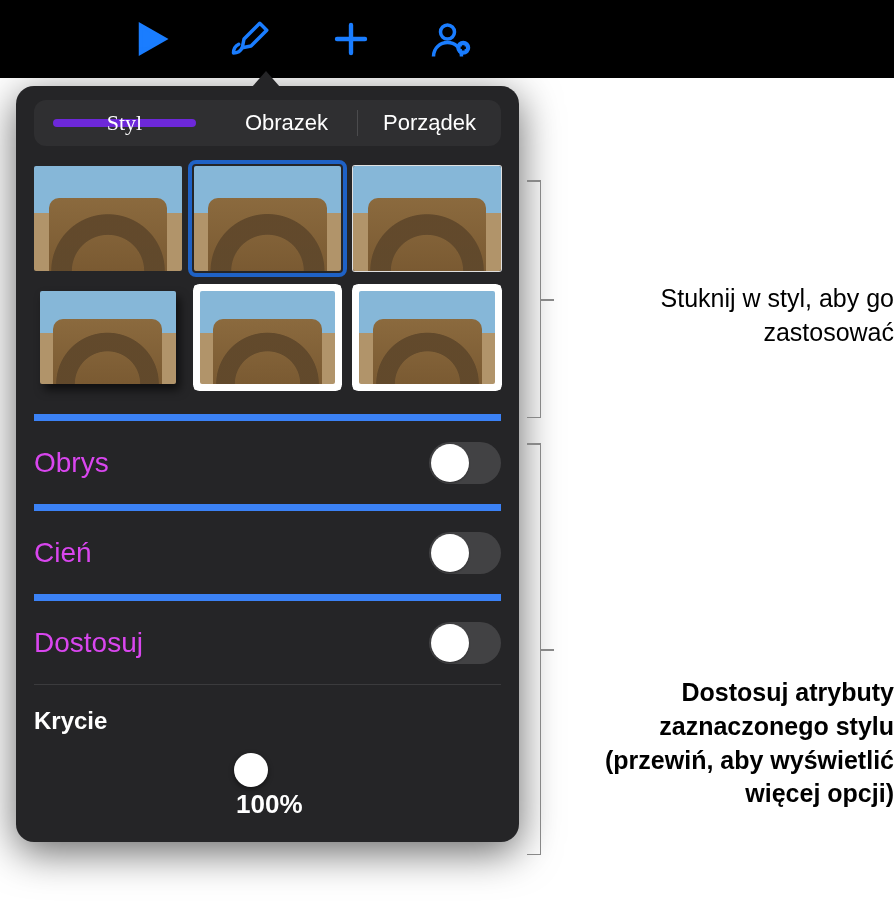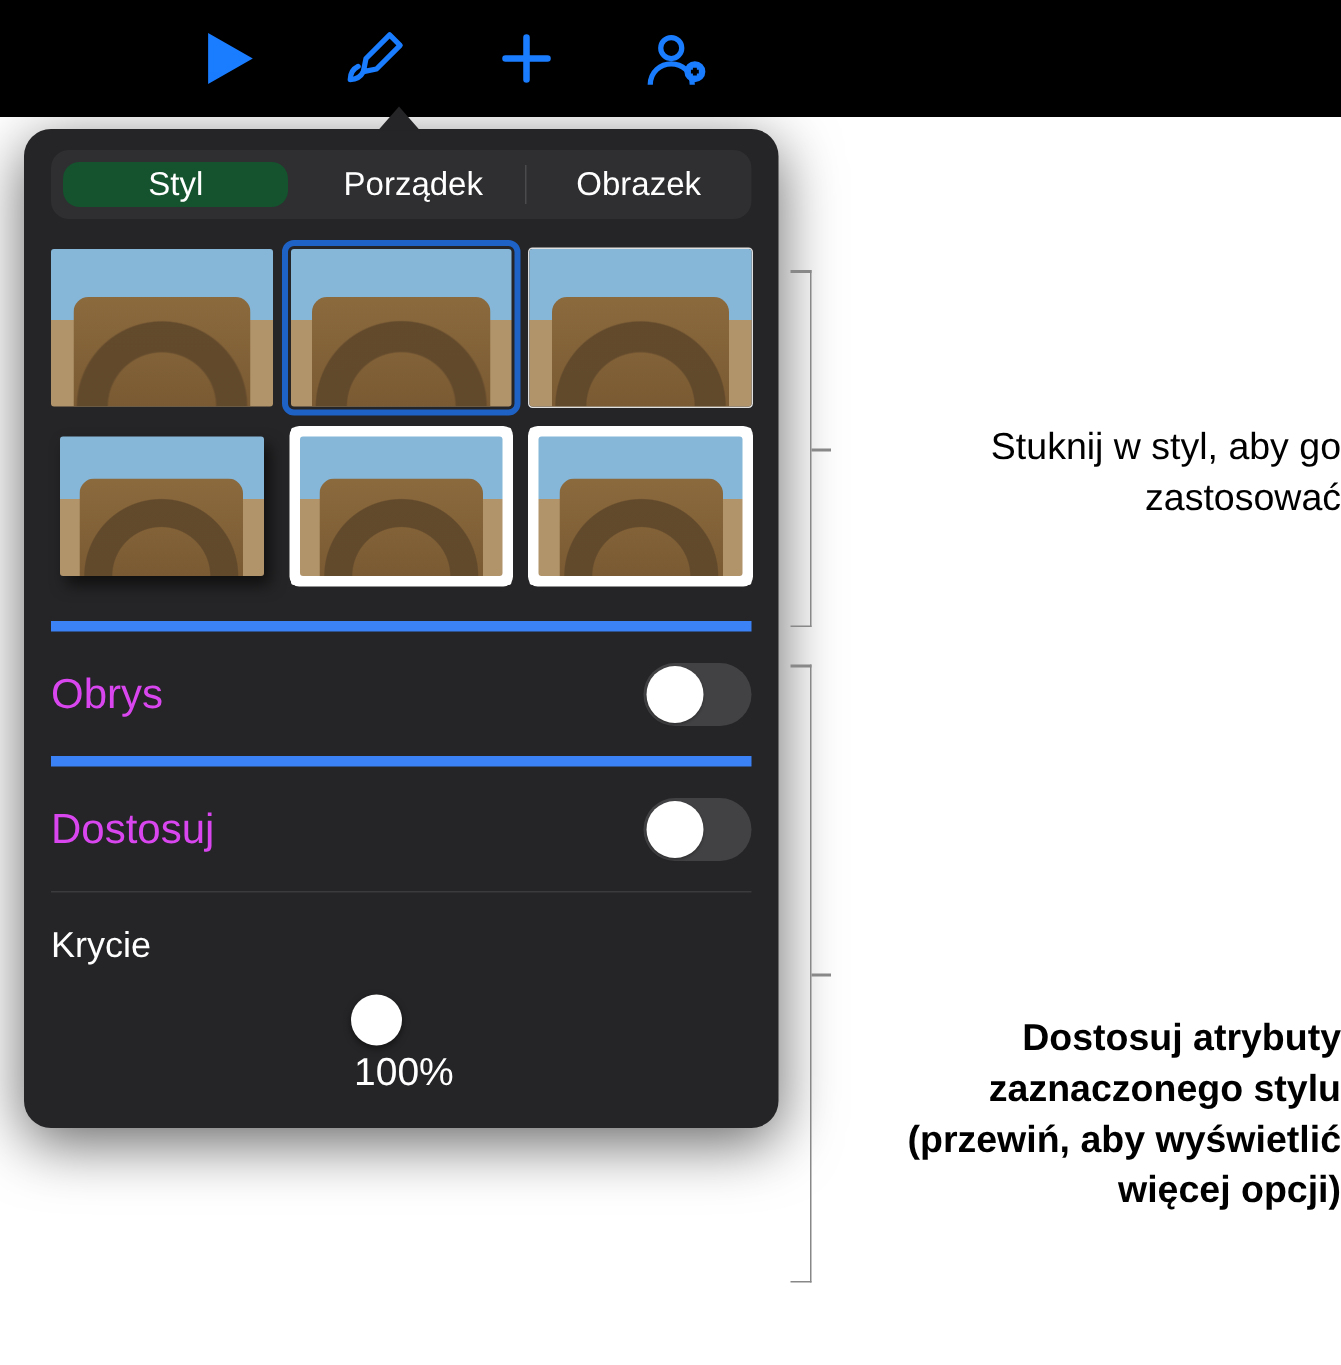--- a/index.html
+++ b/index.html
@@ -59,23 +59,24 @@
     .segctrl-item {
       flex: 1;
       display: flex;
       align-items: center;
       justify-content: center;
       color: #fff;
       font-size: 22px;
       position: relative;
     }
     .segctrl-item.selected {
-      background: #14532d;
+      background: #6d28d9;
       border-radius: 11px;
-      margin: 8px;
+      margin: 19px;
+      font-family: Liberation Serif, serif;
     }
     .segctrl-item:not(:last-child):not(.selected)::after {
       content: "";
       position: absolute;
       right: 0; top: 10px; bottom: 10px;
       width: 1px;
       background: #4b4b4d;
     }
     .thumb-grid {
       display: grid;
@@ -149,20 +150,21 @@
       position: absolute;
       width: 38px; height: 38px;
       background: #fff;
       border-radius: 50%;
       top: 2px; left: 2px;
       box-shadow: 0 1px 2px rgba(0,0,0,.3);
     }
     .opacity-section {
       border-top: 1px solid #3b3b3d;
       padding-top: 22px;
+      font-weight: bold;
     }
     .opacity-label {
       color: #fff;
       font-size: 24px;
       margin-bottom: 32px;
     }
     .slider-row {
       display: flex;
       align-items: center;
       gap: 16px;
@@ -261,24 +263,24 @@
 </div>
 
 <div class="popover-pointer"></div>
 
 <div class="popover">
   <div class="segctrl">
     <div class="segctrl-item selected">
         <span>Styl</span>
       </div>
     <div class="segctrl-item">
+        <span>Obrazek</span>
+      </div>
+    <div class="segctrl-item">
         <span>Porządek</span>
-      </div>
-    <div class="segctrl-item">
-        <span>Obrazek</span>
       </div>
   </div>
 
   <div class="thumb-grid">
     <div class="thumb">
         <div class="thumb-img"></div>
       </div>
     <div class="thumb selected">
         <div class="thumb-img"></div>
       </div>
@@ -291,20 +293,26 @@
     <div class="thumb white-mat">
         <div class="thumb-img"></div>
       </div>
     <div class="thumb white-mat">
         <div class="thumb-img"></div>
       </div>
   </div>
 
   <div class="setting-row">
     <span>Obrys</span>
+    <div class="toggle">
+        <div class="toggle-knob"></div>
+      </div>
+  </div>
+  <div class="setting-row">
+    <span>Cień</span>
     <div class="toggle">
         <div class="toggle-knob"></div>
       </div>
   </div>
   <div class="setting-row">
     <span>Dostosuj</span>
     <div class="toggle">
         <div class="toggle-knob"></div>
       </div>
   </div>

